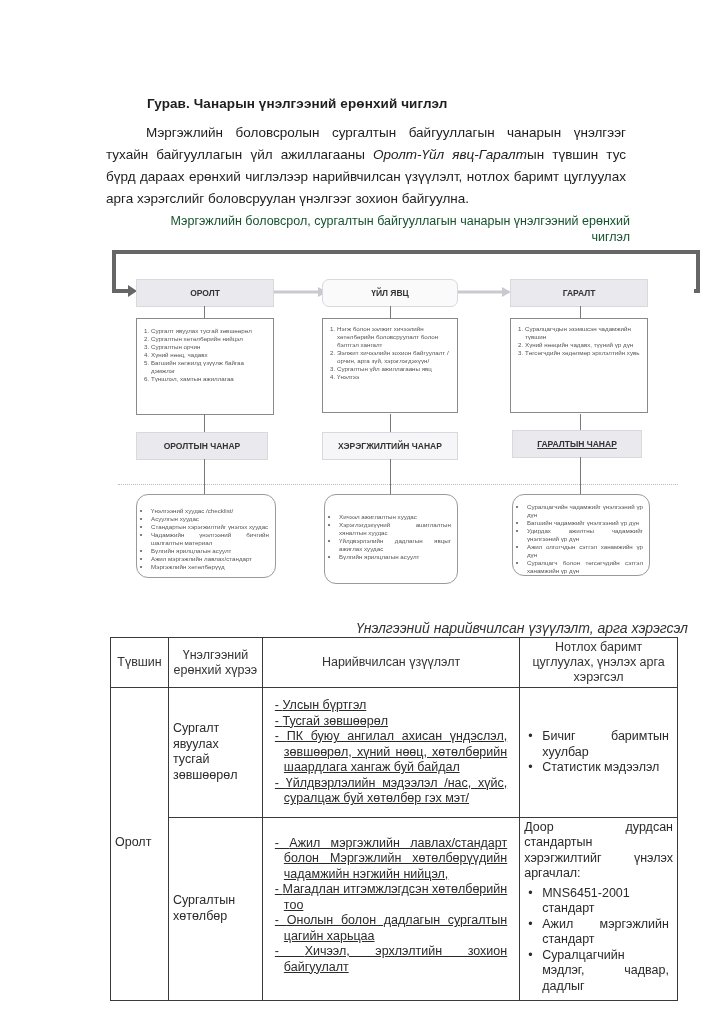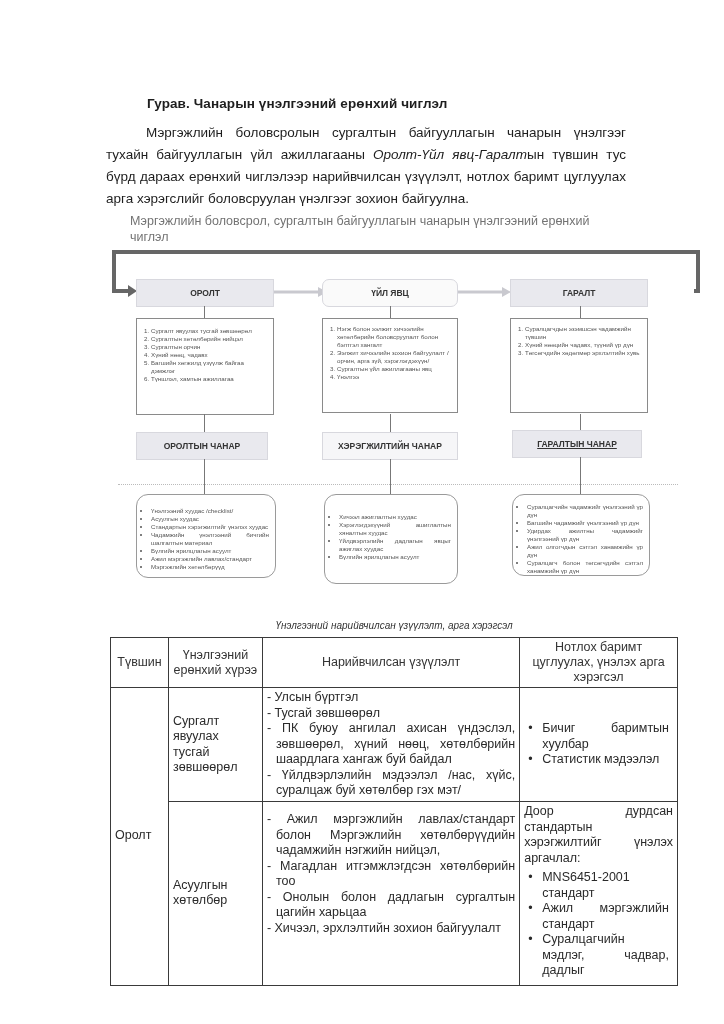--- a/index.html
+++ b/index.html
@@ -7,39 +7,39 @@
          font-family: "Liberation Sans", "DejaVu Sans", sans-serif; color: #1e1e1e; }
   .abs { position: absolute; }
 
   
   .heading { left: 147px; top: 96px; font-size: 13.5px; font-weight: bold; letter-spacing: 0.1px; }
   .para { left: 106px; top: 122px; width: 520px; font-size: 13.5px; line-height: 22px; text-align: justify; }
   .para .indent { display: inline-block; width: 40px; }
   .para em { font-style: italic; margin-top: 30px; }
 
   
-  .diagram-title { left: 130px; top: 213px; width: 500px; text-align: left; font-size: 12.5px; line-height: 16px; color: #737373; }
+  .diagram-title { left: 130px; top: 213px; width: 500px; text-align: right; font-size: 12.5px; line-height: 16px; color: #14532d; }
 
   .box-head { position: absolute; height: 26px; background: #e9e9ee; border: 1px solid #d8d8de;
               font-size: 8.5px; font-weight: bold; display: flex; align-items: center; justify-content: center; color: #333; }
   .box-list { position: absolute; background: #fff; border: 1px solid #8a8a8a; font-size: 6.2px; color: #555; line-height: 8px; }
   .box-list ol { margin: 0; padding: 0 4px 0 14px; }
   .box-round { position: absolute; background: #fff; border: 1px solid #9a9a9a; border-radius: 12px; font-size: 6.2px; color: #555; line-height: 8px; }
   .box-round ul { margin: 0; padding: 0 6px 0 14px; list-style: disc; text-align: justify; }
 
   .vline { position: absolute; width: 1px; background: #777; }
   .hline-dotted { position: absolute; height: 0; border-top: 1px dotted #bbb; }
 
   
-  .table-caption { left: 108px; top: 620px; width: 572px; text-align: center; font-size: 10px; font-style: italic; color: #333; }
+  .table-caption { left: 116px; top: 620px; width: 572px; text-align: right; font-size: 14px; font-style: italic; color: #333; }
   table.eval { position: absolute; left: 110px; top: 637px; width: 568px; border-collapse: collapse; font-size: 12.5px; }
   table.eval th, table.eval td { border: 1px solid #3a3a3a; vertical-align: top; padding: 2px 4px; }
   table.eval th { font-weight: normal; text-align: center; vertical-align: middle; line-height: 15px; color: #333; }
   table.eval td { line-height: 15.5px; color: #2a2a2a; }
-  .dash-list { list-style: none; margin: 0; padding: 0; }
+  .dash-list { list-style: none; margin: 8px; padding: 0; text-decoration: underline; }
   .dash-list li { padding-left: 9px; text-indent: -9px; text-align: justify; }
   .dash-list li::before { content: "- "; }
   .bul-list { list-style: none; margin: 4px; padding: 0; }
   .bul-list li { padding-left: 14px; position: relative; text-align: justify; }
   .bul-list li::before { content: "\2022"; position: absolute; left: 0; }
   .just { text-align: justify; }
 </style>
 </head>
 <body>
 
@@ -167,21 +167,21 @@
         </ul>
       </td>
       <td style="vertical-align:middle;">
         <ul class="bul-list">
           <li>Бичиг баримтын хуулбар</li>
           <li>Статистик мэдээлэл</li>
         </ul>
       </td>
     </tr>
     <tr style="height:140px;">
-      <td style="vertical-align:middle;">Асуулгын хөтөлбөр</td>
+      <td style="vertical-align:middle;">Сургалтын хөтөлбөр</td>
       <td style="vertical-align:top; padding-top:10px;">
         <ul class="dash-list">
           <li>Ажил мэргэжлийн лавлах/стандарт болон Мэргэжлийн хөтөлбөрүүдийн чадамжийн нэгжийн нийцэл,</li>
           <li>Магадлан итгэмжлэгдсэн хөтөлбөрийн тоо</li>
           <li>Онолын болон дадлагын сургалтын цагийн харьцаа</li>
           <li>Хичээл, эрхлэлтийн зохион байгуулалт</li>
         </ul>
       </td>
       <td>
         <div class="just">Доор дурдсан стандартын хэрэгжилтийг үнэлэх аргачлал:</div>

